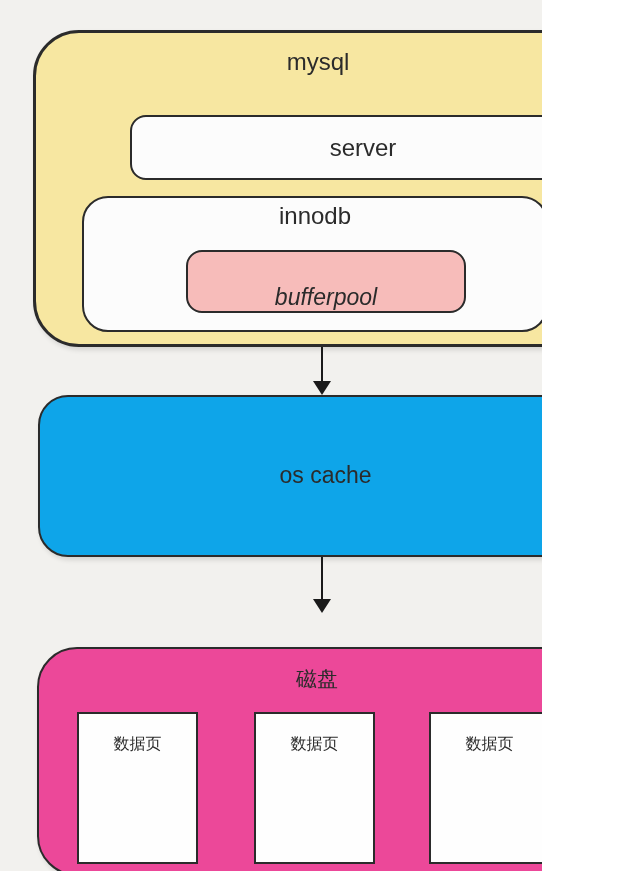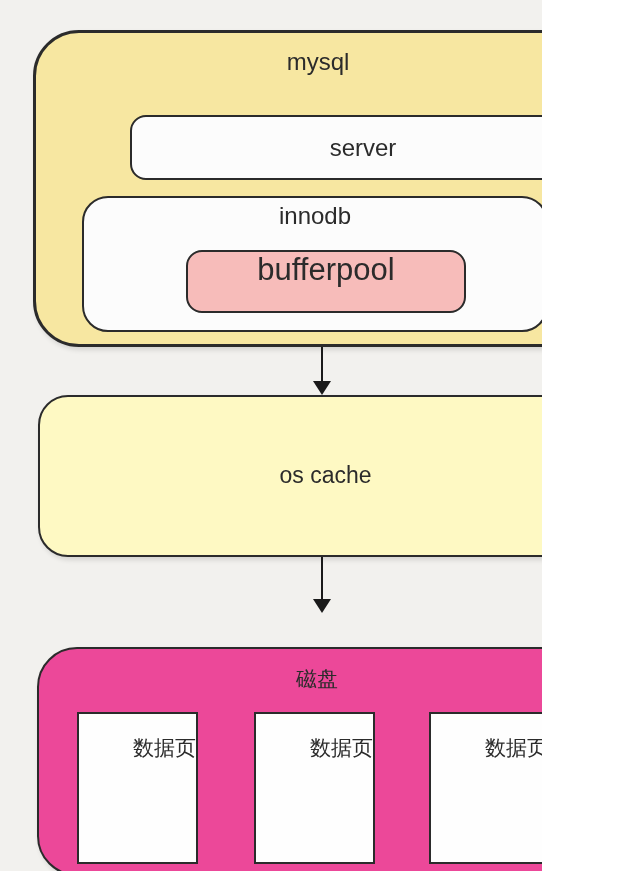--- a/index.html
+++ b/index.html
@@ -50,22 +50,23 @@
     text-align: center;
     margin-top: 4px;
     font-size: 24px;
   }
 
   
   .bufferpool-box {
     left: 102px; top: 52px;
     width: 280px; height: 63px;
     border-radius: 16px;
-    display: flex; align-items: flex-start; justify-content: center;
-    font-size: 31px;
+    display: flex; align-items: flex-end; justify-content: center;
+    font-size: 23px;
+    font-style: italic;
   }
 
   
   .oscache-box {
     left: 38px; top: 395px;
     width: 575px; height: 162px;
     border-radius: 30px;
     display: flex; flex-direction: column;
     align-items: center; justify-content: center;
     font-size: 23px;
@@ -82,22 +83,22 @@
     text-align: center;
     margin-top: 16px;
     font-size: 21px;
   }
   .data-page {
     position: absolute;
     top: 63px;
     width: 121px; height: 152px;
     box-sizing: border-box;
     border: 2px solid #2b2b2b;
-    text-align: right;
-    font-size: 21px;
+    text-align: center;
+    font-size: 16px;
   }
   .data-page span { display: inline-block; margin-top: 20px; }
   .data-page.p1 { left: 38px; }
   .data-page.p2 { left: 215px; }
   .data-page.p3 { left: 390px; }
 
   
   .arrow { position: absolute; width: 20px; }
   .arrow-line {
     position: absolute;
@@ -138,21 +139,21 @@
         <span>bufferpool</span>
       </div>
     </div>
   </div>
 
   <div class="arrow arrow-1">
     <div class="arrow-line" style="background: rgb(26, 26, 26);"></div>
     <div class="arrow-head" style="border-top-color: rgb(26, 26, 26);"></div>
   </div>
 
-  <div class="box oscache-box soft-shadow" style="background: #fef9c3; border-color: rgb(43, 43, 43);">
+  <div class="box oscache-box soft-shadow" style="background: #0ea5e9; border-color: rgb(43, 43, 43);">
     <div>os cache</div>
   </div>
 
   <div class="arrow arrow-2">
     <div class="arrow-line" style="background: rgb(26, 26, 26);"></div>
     <div class="arrow-head" style="border-top-color: rgb(26, 26, 26);"></div>
   </div>
 
   <div class="box disk-box soft-shadow" style="background: #ec4899; border-color: rgb(43, 43, 43); margin-top: 34px;">
     <div class="disk-title">磁盘</div>

